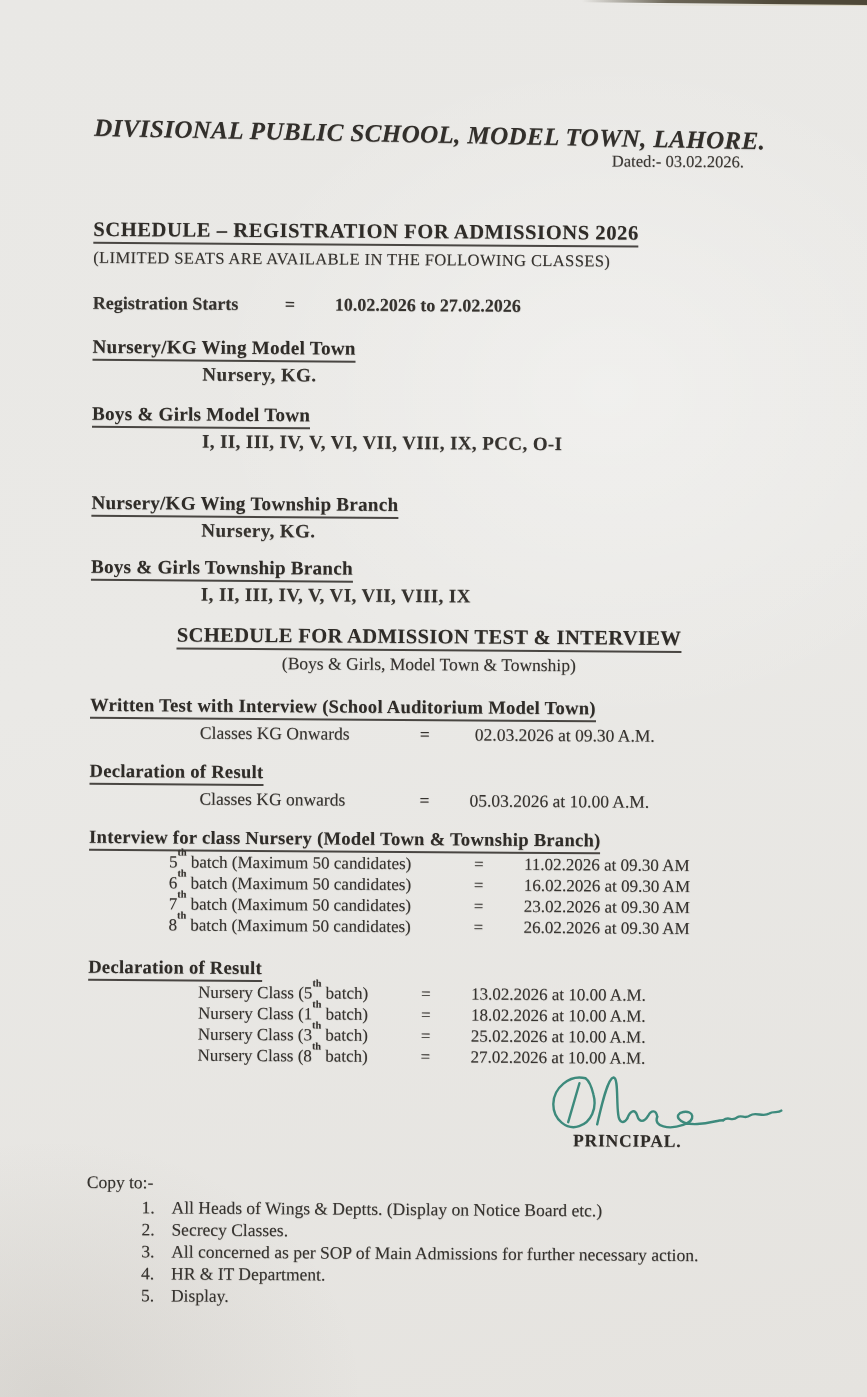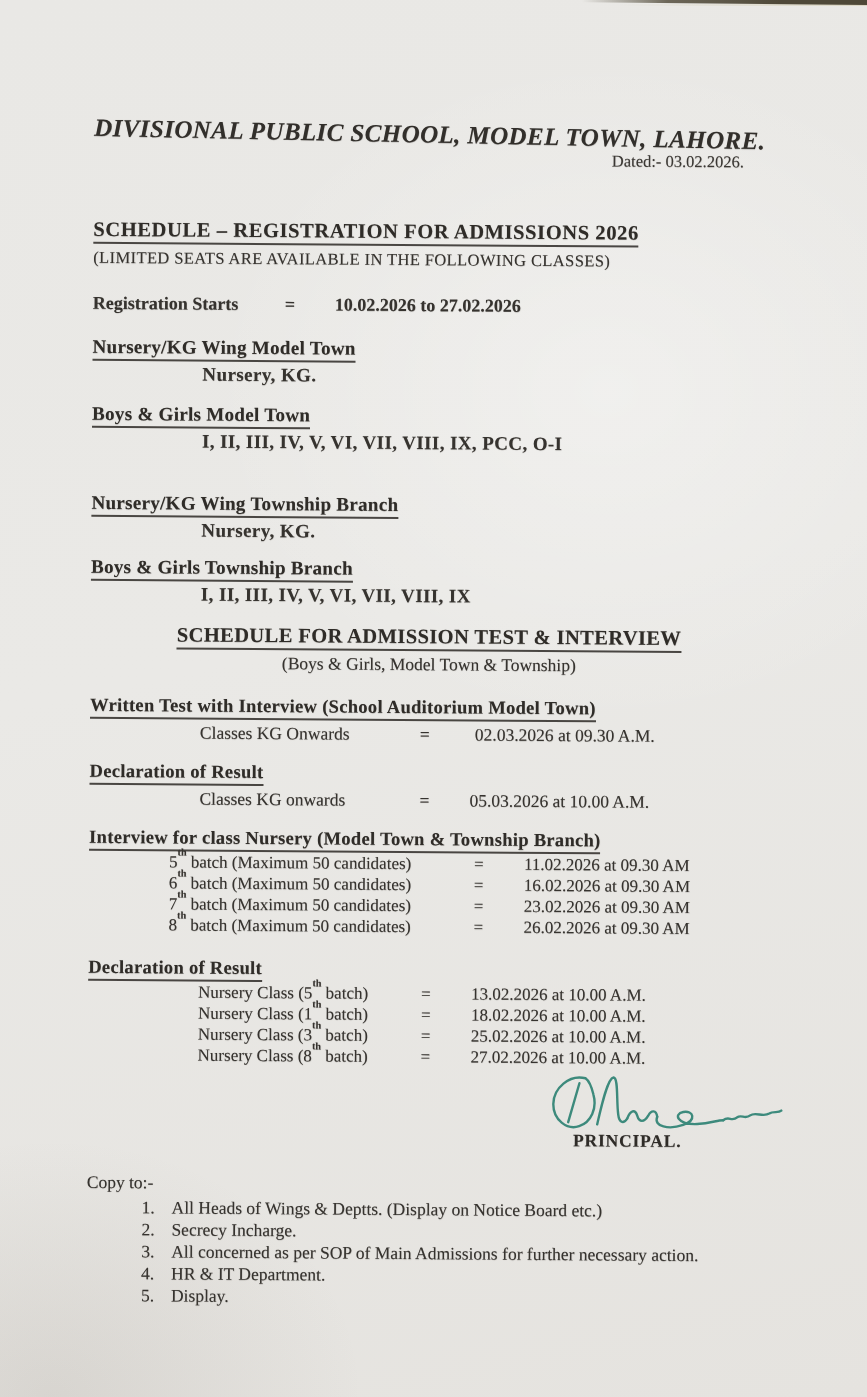--- a/index.html
+++ b/index.html
@@ -175,21 +175,21 @@
           <path d="M178,47 C184,42 186,49 192,44 C196,41 200,46 205,42 C210,38 218,44 224,40 C228,37 233,40 236,37"></path>
         </g>
       </svg>
       <div class="principal">PRINCIPAL.</div>
     </div>
 
     <div class="copy">
       <div>Copy to:-</div>
       <div class="copy-items">
         <div class="copy-item"><span class="ci-num">1.</span><span>All Heads of Wings &amp; Deptts. (Display on Notice Board etc.)</span></div>
-        <div class="copy-item"><span class="ci-num">2.</span><span>Secrecy Incharge.</span></div>
+        <div class="copy-item"><span class="ci-num">2.</span><span>Secrecy Classes.</span></div>
         <div class="copy-item"><span class="ci-num">3.</span><span>All concerned as per SOP of Main Admissions for further necessary action.</span></div>
         <div class="copy-item"><span class="ci-num">4.</span><span>HR &amp; IT Department.</span></div>
         <div class="copy-item"><span class="ci-num">5.</span><span>Display.</span></div>
       </div>
     </div>
 
   </div>
 </div>
 
 </body></html>

